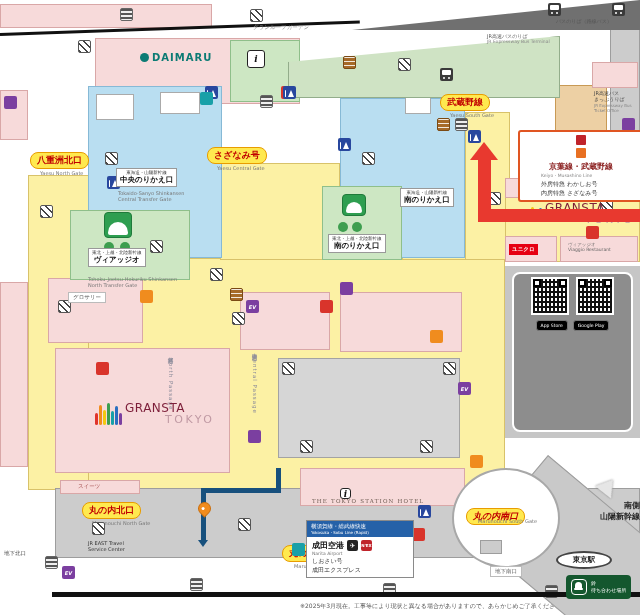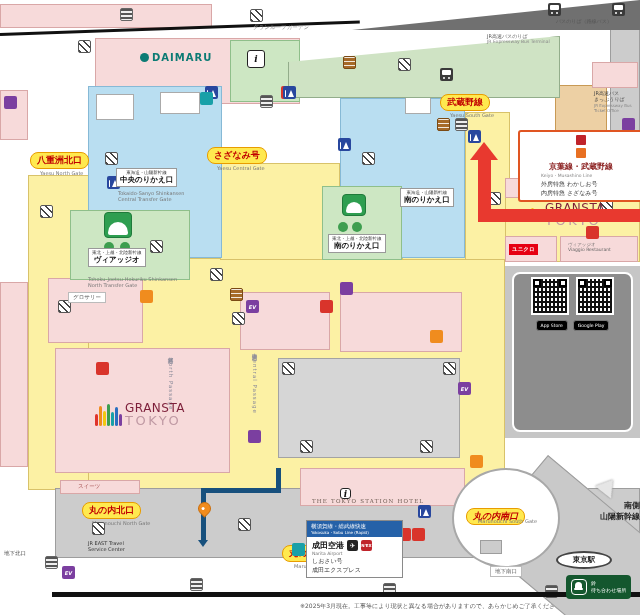--- a/index.html
+++ b/index.html
@@ -51,21 +51,21 @@
   .arrow-head{position:absolute;width:0;height:0;border-left:14px solid transparent;border-right:14px solid transparent;
     border-bottom:18px solid #e8392f;z-index:30;}
   .navy{position:absolute;background:#17507d;z-index:26;}
   .navy-head{position:absolute;width:0;height:0;border-left:5px solid transparent;border-right:5px solid transparent;
     border-top:7px solid #17507d;z-index:26;}
 
   .gransta{position:absolute;display:flex;align-items:center;gap:3px;z-index:11;}
   .gbars{display:flex;align-items:flex-end;gap:1px;}
   .gbars b{display:block;width:3px;border-radius:2px;}
   .gtxt b{display:block;font-size:12px;font-weight:normal;color:#7d1f3a;letter-spacing:.5px;line-height:1;}
-  .gtxt i{display:block;font-style:normal;font-size:13px;color:#c09aa4;letter-spacing:2.5px;line-height:1.1;}
+  .gtxt i{display:block;font-style:normal;font-size:11px;color:#c09aa4;letter-spacing:2.5px;line-height:1.1;margin-left:40px;}
 
   .keiyo{position:absolute;background:#fff;border:2px solid #e05522;border-radius:3px;padding:3px 5px;z-index:22;}
   .keiyo .hd{display:flex;align-items:center;gap:3px;flex-direction:column;}
   .keiyo .hd .sq{width:10px;height:10px;border-radius:1px;}
   .keiyo .ttl{font-size:8px;font-weight:bold;color:#8b2020;}
   .keiyo .e{font-size:4.5px;color:#888;margin:1px 0 2px 16px;}
   .keiyo .ln{font-size:6px;color:#333;margin-left:16px;line-height:1.45;}
 
   .naviwrap{position:absolute;background:#c6c6c6;z-index:21;}
   .navi{position:absolute;left:7px;top:6px;width:121px;height:160px;border:2px solid #fff;border-radius:8px;
@@ -83,21 +83,21 @@
   .qr .p{width:100%;height:100%;background-image:
      repeating-linear-gradient(90deg,#111 0 2px,transparent 2px 4px),
      repeating-linear-gradient(0deg,#111 0 2px,#fff 2px 5px);position:relative;}
   .qr .p::before,.qr .p::after{content:"";position:absolute;width:8px;height:8px;background:#fff;border:2px solid #000;box-sizing:border-box;}
   .qr .p::before{left:0;top:0;}
   .qr .p::after{right:0;top:0;}
   .badges{display:flex;justify-content:center;gap:5px;padding:3px 0;}
   .badge{background:#000;border:1px solid #777;border-radius:3px;color:#fff;font-size:4.5px;
     padding:2px 4px;white-space:nowrap;}
 
-  .yoko{position:absolute;background:#fff;border:1px solid #8a8a8a;z-index:22;width:97px;box-sizing:border-box;}
+  .yoko{position:absolute;background:#fff;border:1px solid #8a8a8a;z-index:22;width:108px;box-sizing:border-box;}
   .yoko .hd{background:#2561a8;color:#fff;font-size:5.5px;padding:2px 4px;line-height:1.3;}
   .yoko .bd{padding:3px 5px;}
   .yoko .dest{font-size:8px;font-weight:bold;color:#111;display:flex;align-items:center;gap:3px;}
   .yoko .chip2{width:11px;height:11px;display:inline-flex;align-items:center;justify-content:center;border-radius:2px;}
   .yoko .sm{font-size:4.5px;color:#777;}
   .yoko .ln{font-size:6px;color:#333;line-height:1.5;}
 
   .bellbox{position:absolute;background:#14572e;border-radius:4px;z-index:22;display:flex;align-items:center;gap:4px;padding:4px 5px;}
   .bellicon{width:16px;height:16px;border:1.5px solid #fff;border-radius:4px;position:relative;box-sizing:border-box;}
   .bellicon::before{content:"";position:absolute;left:3px;top:2px;width:7px;height:6px;background:#fff;border-radius:4px 4px 0 0;}

